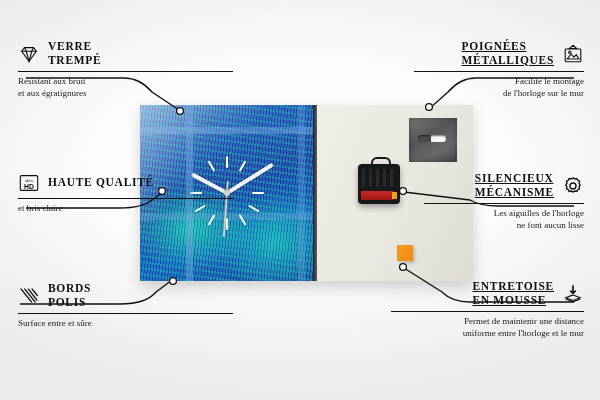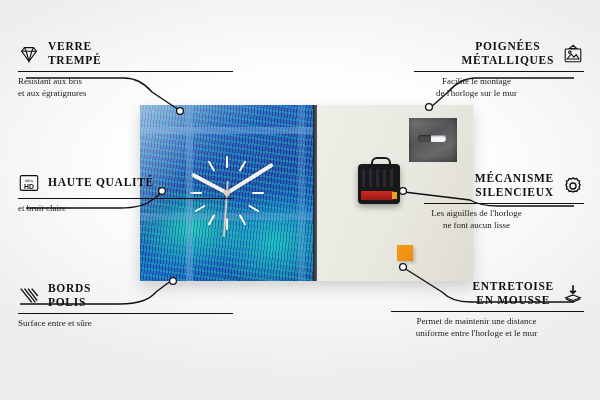--- a/index.html
+++ b/index.html
@@ -70,24 +70,24 @@
 
   
   .wires{position:absolute;inset:0;pointer-events:none;}
 
   
   .feat{position:absolute;width:215px;}
   .feat .head{display:flex;align-items:center;gap:8px;}
   .feat.right .head{flex-direction:row;justify-content:flex-end;}
   .ttl{font-weight:bold;font-size:11.5px;letter-spacing:.7px;color:#101013;line-height:13.5px;text-transform:uppercase;}
   .feat.left .ttl{text-align:left;}
-  .feat.right .ttl{text-align:center;}
+  .feat.right .ttl{text-align:left;text-decoration:underline;}
   .rule{height:1px;background:#111;margin:4px 0 4px;}
   .desc{font-size:9px;line-height:11.5px;color:#1b1b1d;}
-  .feat.right .desc{text-align:center;}
+  .feat.right .desc{text-align:right;}
   .ico{width:22px;height:22px;flex:0 0 22px;color:#101013;}
   .ico svg{display:block;width:22px;height:22px;}
 
   .f-verre{left:18px;top:40px;}
   .f-impr{left:18px;top:172px;}
   .f-bords{left:18px;top:282px;}
   .f-poign{left:369px;top:40px;}
   .f-meca{left:369px;top:172px;}
   .f-entre{left:369px;top:280px;}
   .f-poign .rule,.f-meca .rule,.f-entre .rule{margin-left:auto;}
@@ -184,39 +184,39 @@
             <path d="M9 9l3 11 3-11"></path>
             <path d="M7 5l2 4M17 5l-2 4"></path>
         </svg>
       </span>
       <div>
         <div class="ttl">VERRE</div>
         <div class="ttl">TREMPÉ</div>
       </div>
     </div>
     <div class="rule"></div>
-    <div class="desc">Résistant aux bris</div>
+    <div class="desc">Résistant aux bruit</div>
     <div class="desc">et aux égratignures</div>
   </div>
 
   <div class="feat left f-impr">
     <div class="head">
       <span class="ico">
         <svg viewBox="0 0 24 24" fill="none" stroke="currentColor" stroke-width="1.2">
           <rect x="2.5" y="4" width="19" height="16" rx="1.5"></rect>
           <text x="12" y="11" font-size="4.4" text-anchor="middle" fill="currentColor" stroke="none" font-family="Liberation Sans, sans-serif">ultra</text>
           <text x="12" y="18" font-size="7.5" text-anchor="middle" fill="currentColor" stroke="none" font-family="Liberation Sans, sans-serif" font-weight="bold">HD</text>
         </svg>
       </span>
       <div>
         <div class="ttl">HAUTE QUALITÉ</div>
       </div>
     </div>
     <div class="rule"></div>
-    <div class="desc">et bruit claire</div>
+    <div class="desc">et bris claire</div>
   </div>
 
   <div class="feat left f-bords">
     <div class="head">
       <span class="ico">
         <svg viewBox="0 0 24 24" fill="none" stroke="currentColor" stroke-width="1.5">
           <path d="M3 4 L15 19"></path>
             <path d="M7 4 L19 19"></path>
             <path d="M11 4 L21 17"></path>
             <path d="M15 4 L21.5 12"></path>
@@ -247,22 +247,22 @@
       </span>
     </div>
     <div class="rule" style="width:170px"></div>
     <div class="desc">Facilite le montage</div>
     <div class="desc">de l'horloge sur le mur</div>
   </div>
 
   <div class="feat right f-meca">
     <div class="head">
       <div>
+        <div class="ttl">SILENCIEUX</div>
         <div class="ttl">MÉCANISME</div>
-        <div class="ttl">SILENCIEUX</div>
       </div>
       <span class="ico">
         <svg viewBox="0 0 24 24" fill="none" stroke="currentColor" stroke-width="1.5">
           <path d="M12 3.2l2 1.1 2.2-.5.9 2 2 .9-.5 2.2 1.1 2-1.1 2 .5 2.2-2 .9-.9 2-2.2-.5-2 1.1-2-1.1-2.2.5-.9-2-2-.9.5-2.2-1.1-2 1.1-2-.5-2.2 2-.9.9-2 2.2.5z"></path>
           <circle cx="12" cy="12" r="3.3"></circle>
         </svg>
       </span>
     </div>
     <div class="rule" style="width:160px"></div>
     <div class="desc">Les aiguilles de l'horloge</div>

